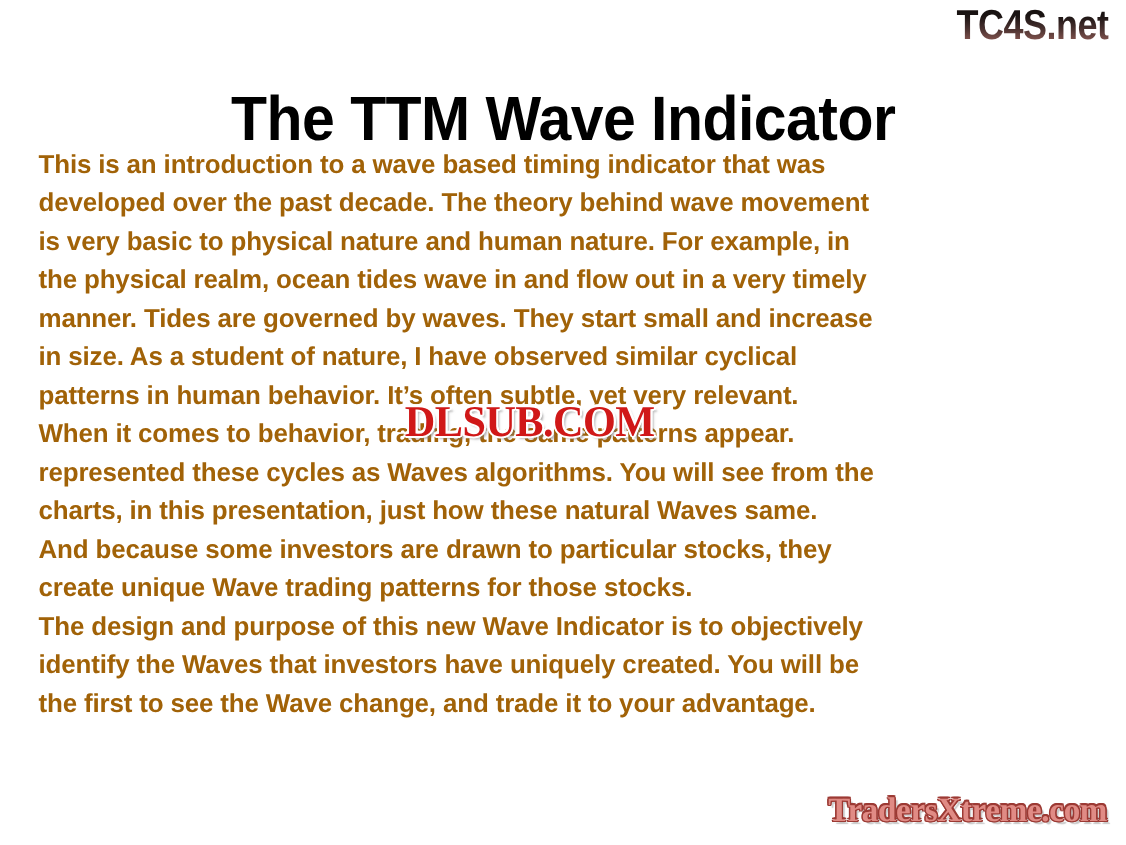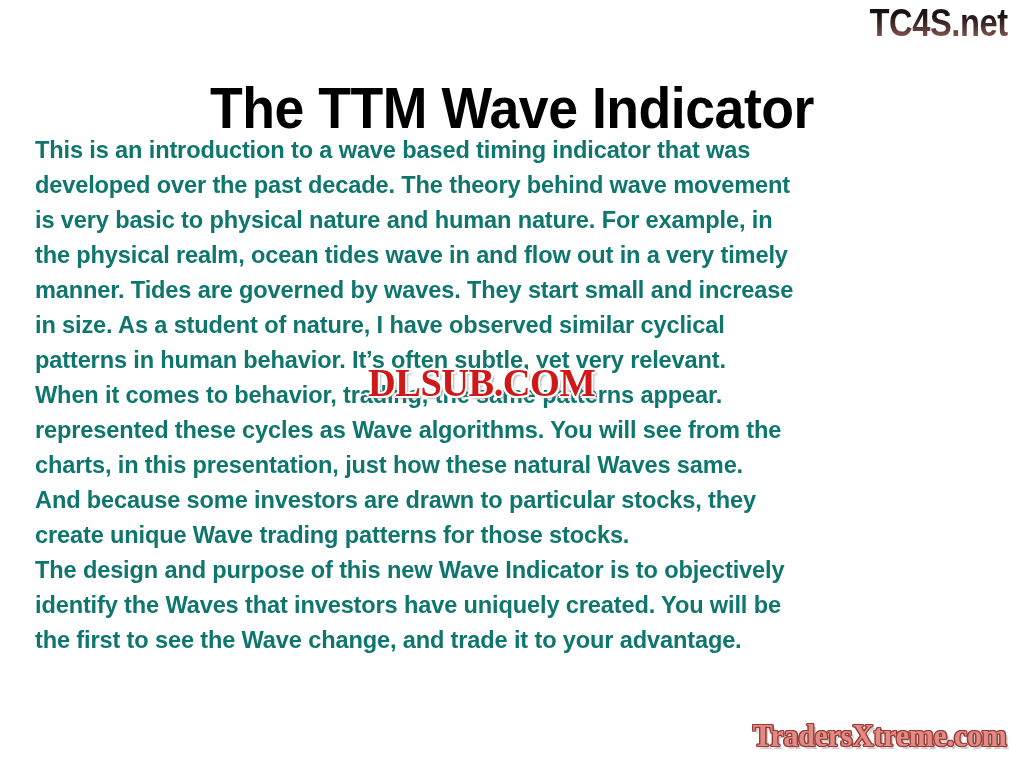--- a/index.html
+++ b/index.html
@@ -63,21 +63,21 @@
   
   .body-copy {
     position: absolute;
     top: 133px;
     left: 35px;
     width: 958px;
     font-family: "Liberation Sans", sans-serif;
     font-weight: bold;
     font-size: 23.6px;
     line-height: 35px;
-    color: #0f766e;
+    color: #a16207;
     letter-spacing: -0.15px;
   }
   .body-copy p {
     margin: 0;
   }
   .body-copy .line {
     display: block;
     white-space: nowrap;
   }
 
@@ -145,21 +145,21 @@
 <div class="body-copy">
   <p>
     <span class="line">This is an introduction to a wave based timing indicator that was</span>
     <span class="line">developed over the past decade. The theory behind wave movement</span>
     <span class="line">is very basic to physical nature and human nature. For example, in</span>
     <span class="line">the physical realm, ocean tides wave in and flow out in a very timely</span>
     <span class="line">manner. Tides are governed by waves. They start small and increase</span>
     <span class="line">in size. As a student of nature, I have observed similar cyclical</span>
     <span class="line">patterns in human behavior. It’s often subtle, yet very relevant.</span>
     <span class="line">When it comes to behavior, trading, the same patterns appear.</span>
-    <span class="line">represented these cycles as Wave algorithms. You will see from the</span>
+    <span class="line">represented these cycles as Waves algorithms. You will see from the</span>
     <span class="line">charts, in this presentation, just how these natural Waves same.</span>
     <span class="line">And because some investors are drawn to particular stocks, they</span>
     <span class="line">create unique Wave trading patterns for those stocks.</span>
   </p>
   <p>
     <span class="line">The design and purpose of this new Wave Indicator is to objectively</span>
     <span class="line">identify the Waves that investors have uniquely created. You will be</span>
     <span class="line">the first to see the Wave change, and trade it to your advantage.</span>
   </p>
 </div>

